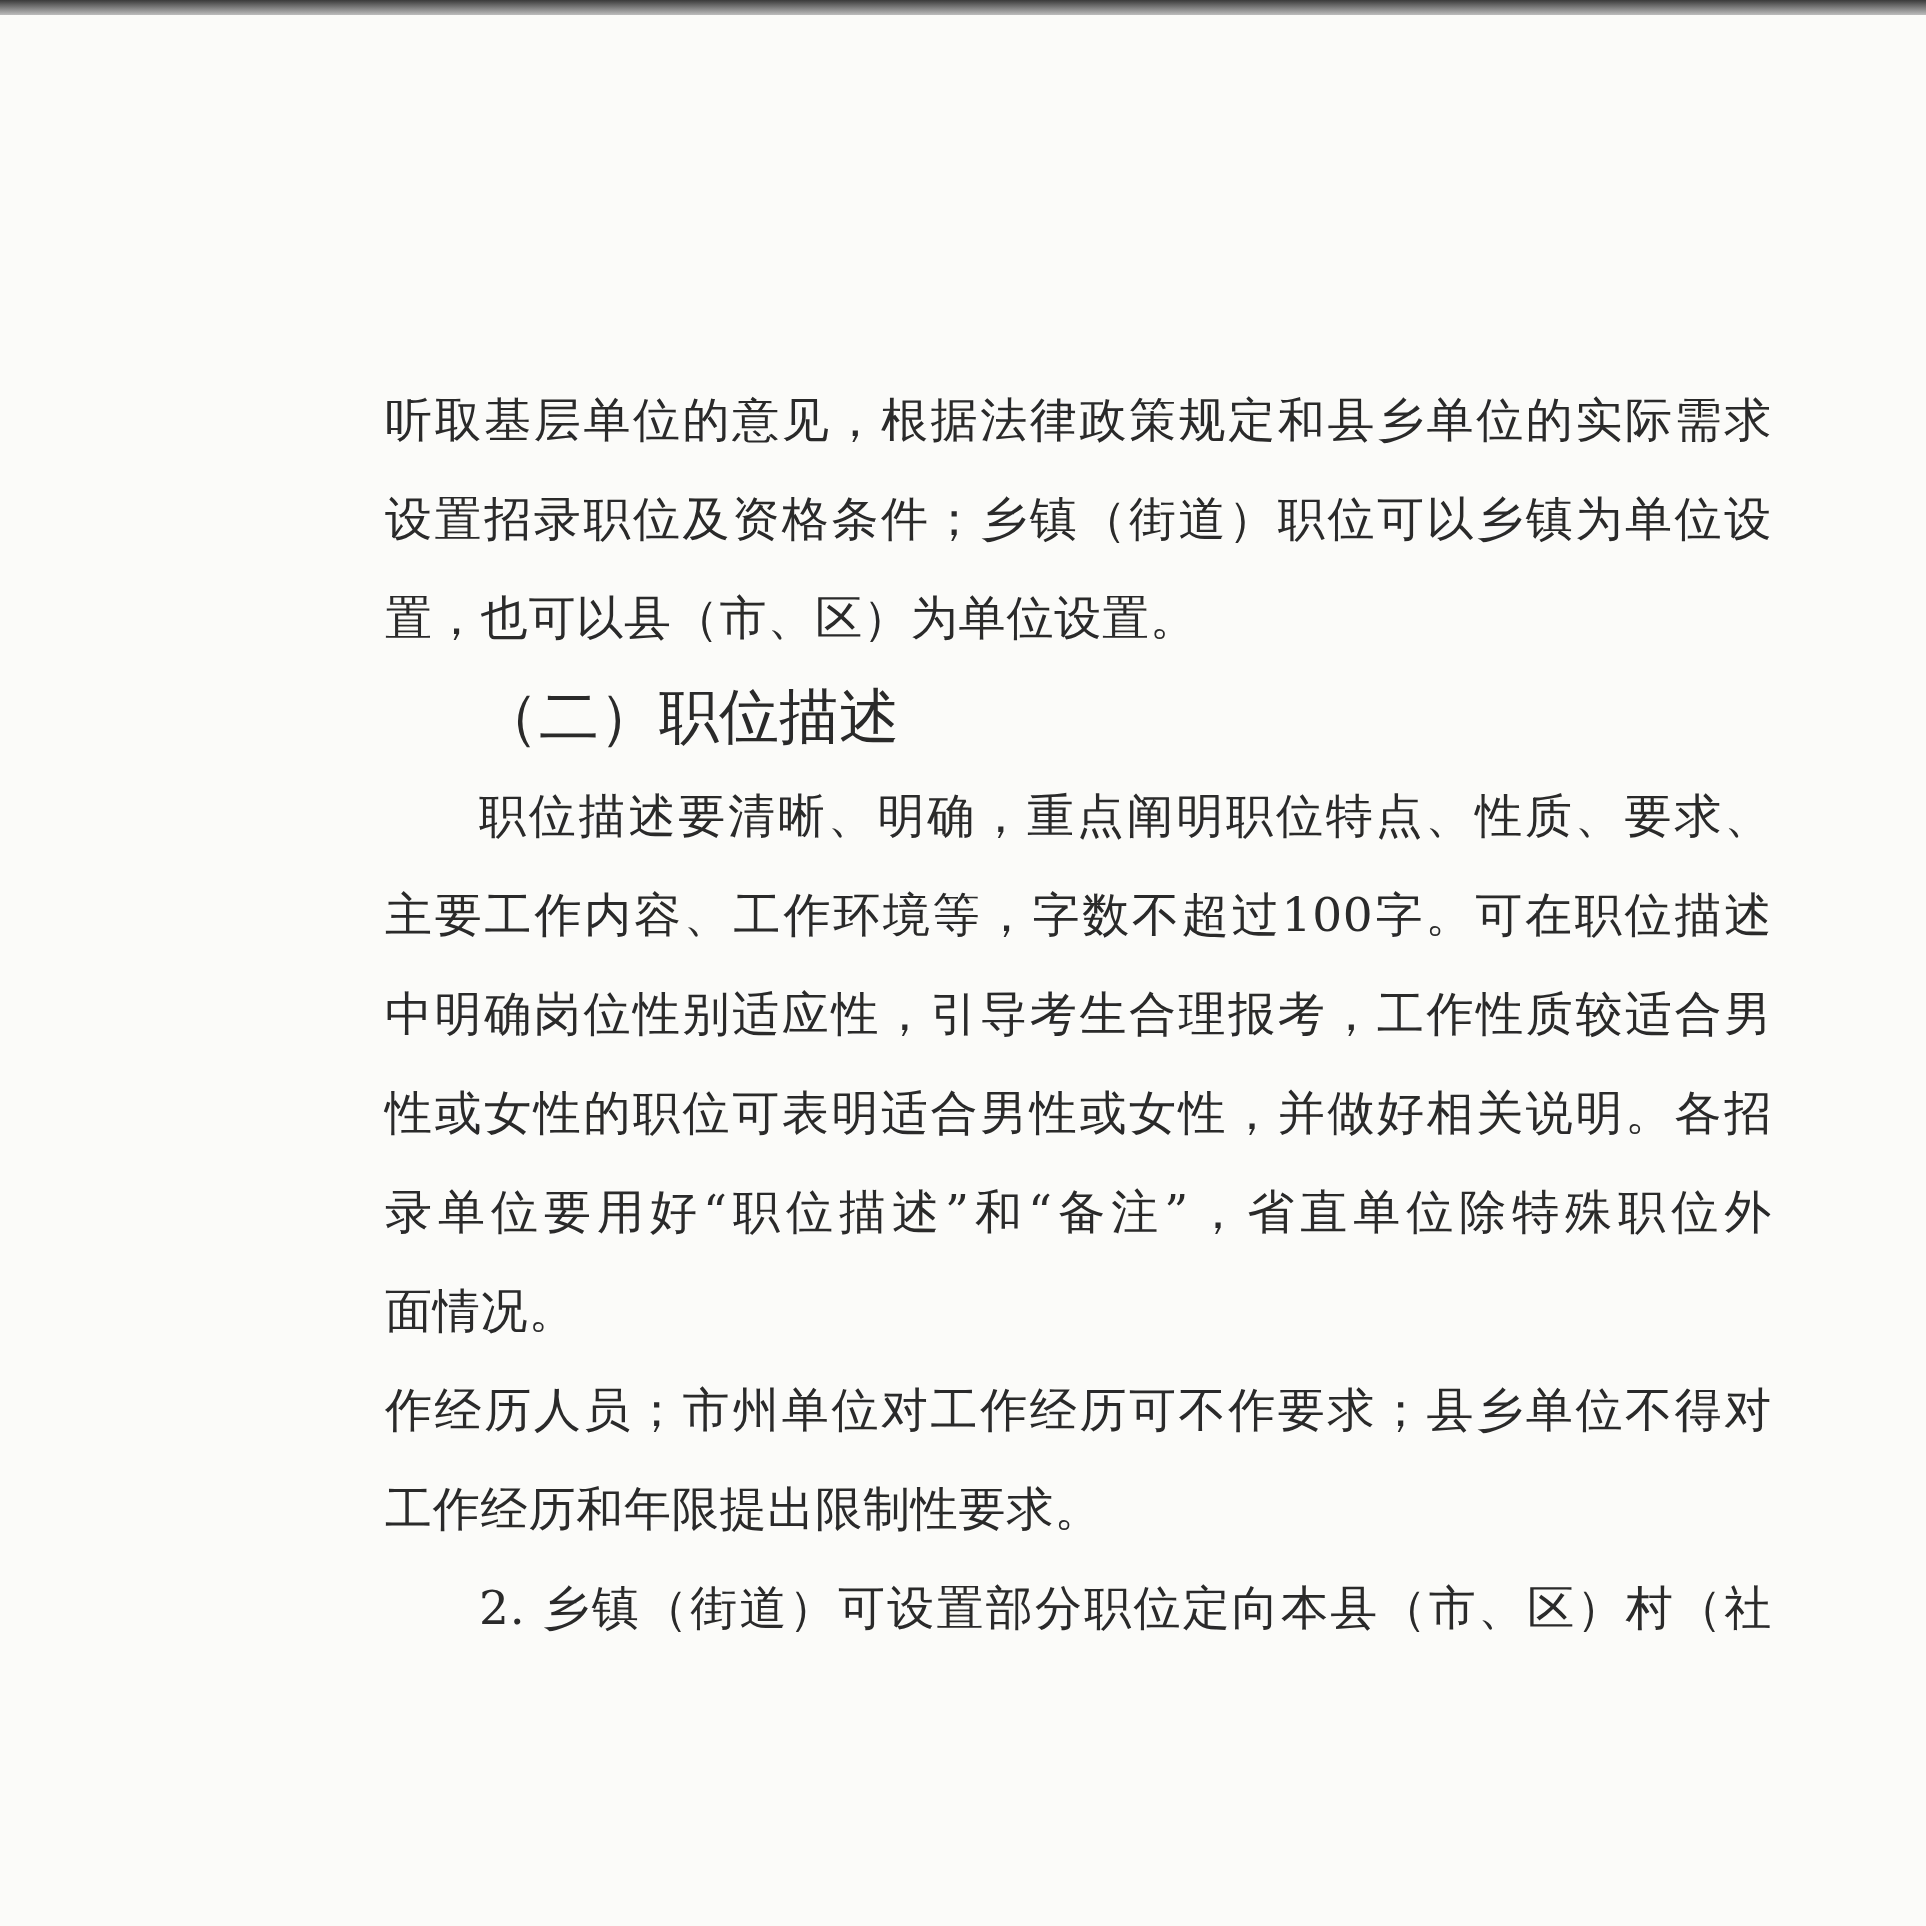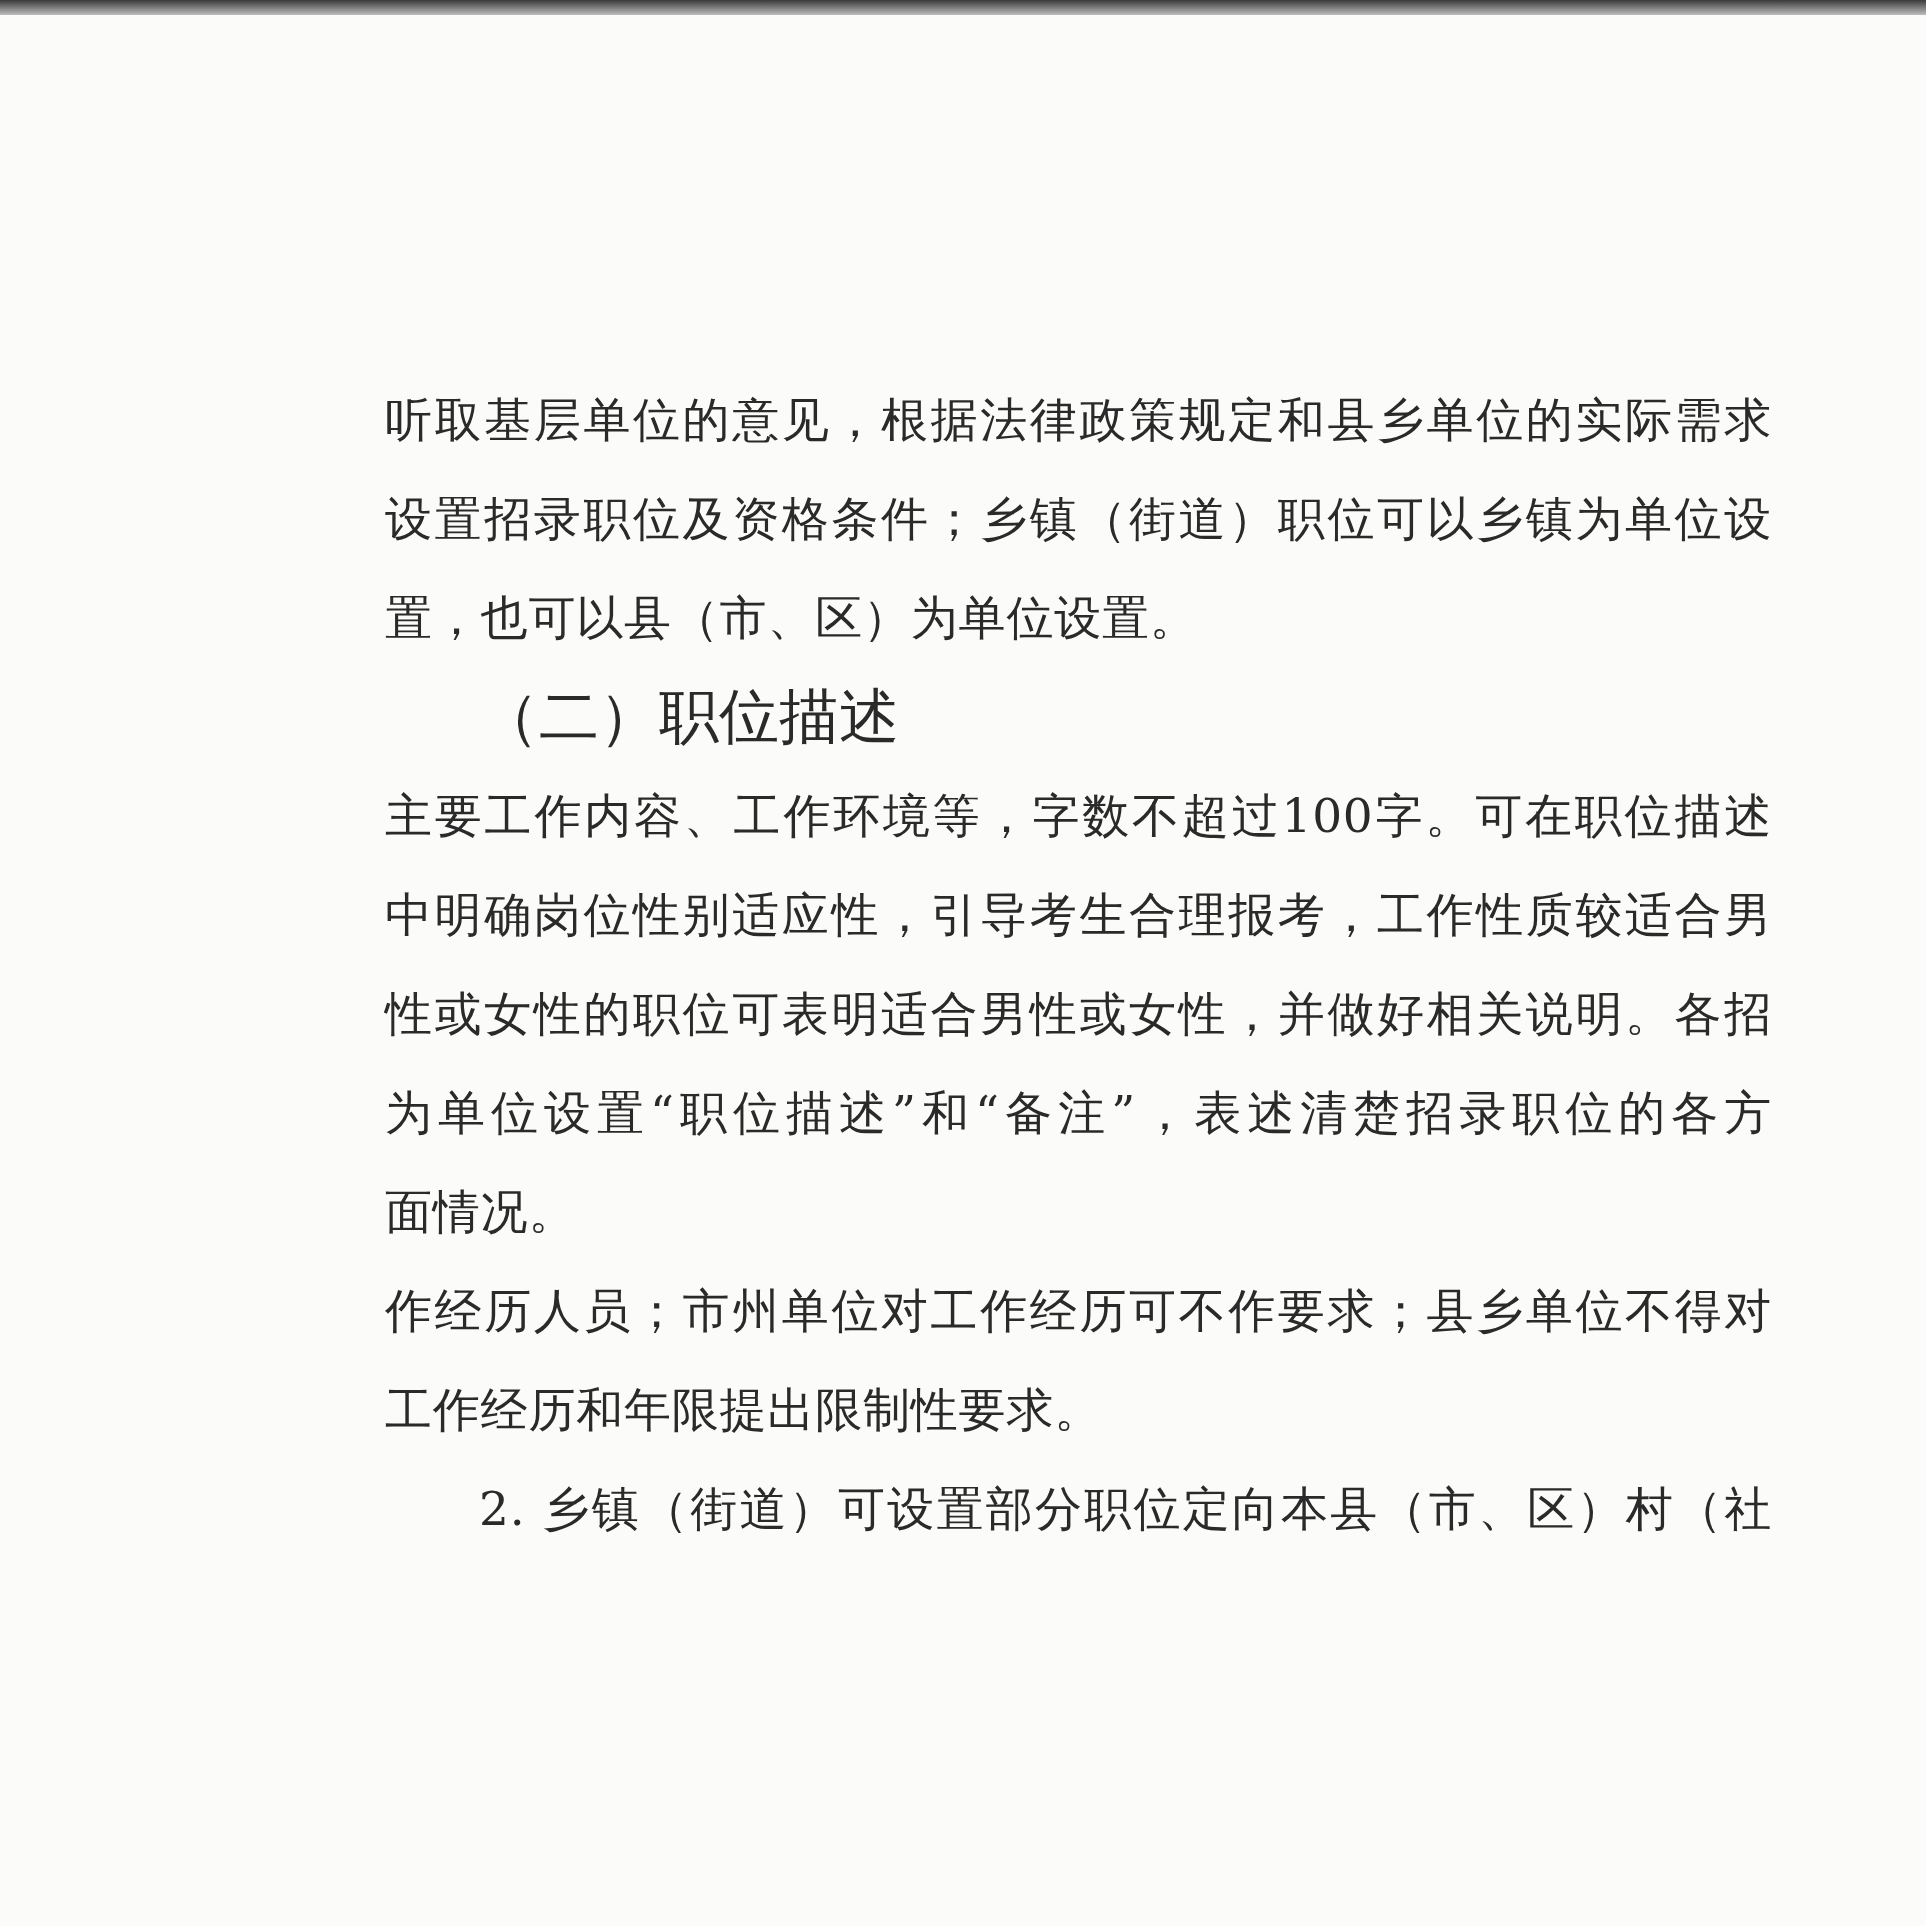--- a/index.html
+++ b/index.html
@@ -17,24 +17,25 @@
 
 <div class="topbar"></div>
 
 <div class="page">
   <p class="p">听取基层单位的意见，根据法律政策规定和县乡单位的实际需求</p>
   <p class="p">设置招录职位及资格条件；乡镇（街道）职位可以乡镇为单位设</p>
   <p class="p last">置，也可以县（市、区）为单位设置。</p>
 
   <p class="head">（二）职位描述</p>
 
+  <p class="p ind">职位描述要清晰、明确，重点阐明职位特点、性质、要求、</p>
   <p class="p">主要工作内容、工作环境等，字数不超过100字。可在职位描述</p>
   <p class="p">中明确岗位性别适应性，引导考生合理报考，工作性质较适合男</p>
   <p class="p">性或女性的职位可表明适合男性或女性，并做好相关说明。各招</p>
-  <p class="p">为单位设置“职位描述”和“备注”，表述清楚招录职位的各方</p>
+  <p class="p">录单位要用好“职位描述”和“备注”，省直单位除特殊职位外</p>
   <p class="p last">面情况。</p>
 
 
   <p class="p">作经历人员；市州单位对工作经历可不作要求；县乡单位不得对</p>
   <p class="p last">工作经历和年限提出限制性要求。</p>
 
   <p class="p ind">2. 乡镇（街道）可设置部分职位定向本县（市、区）村（社</p>
 
 </div>
 

